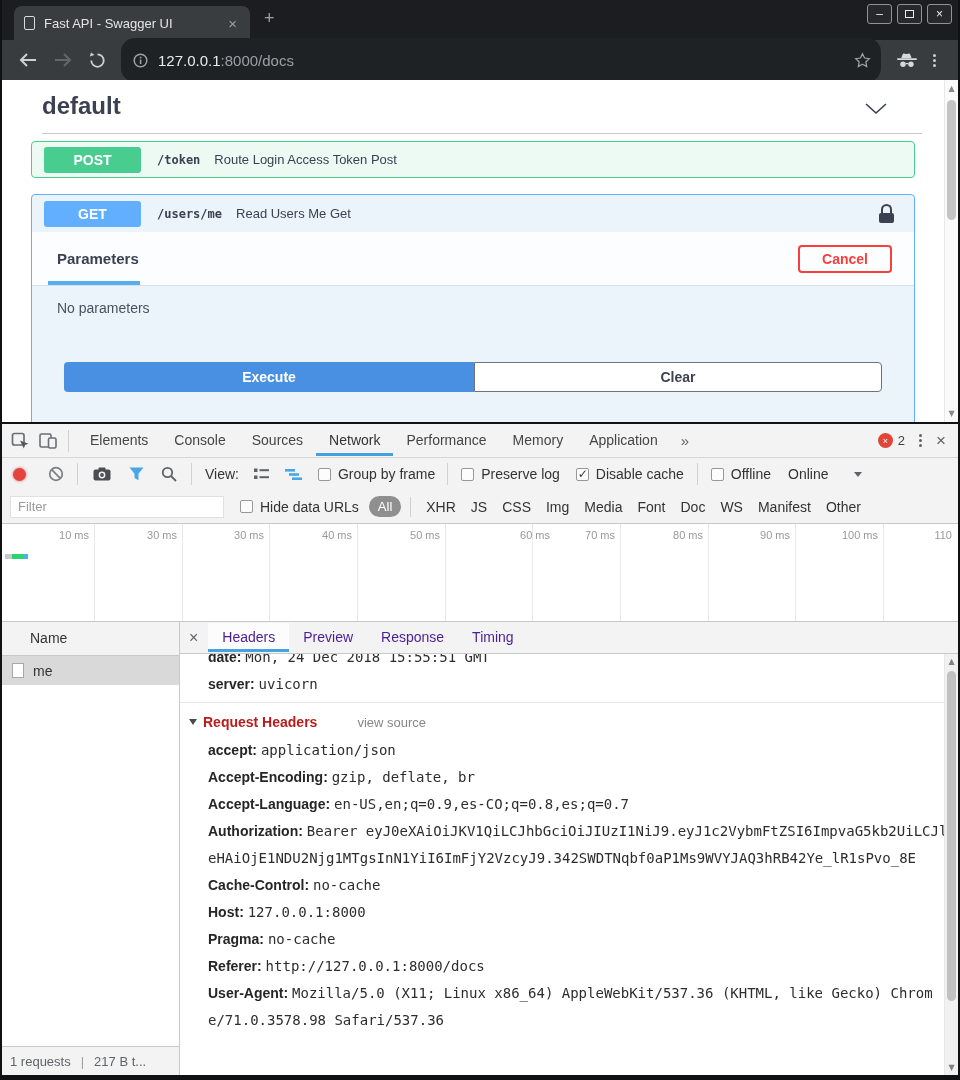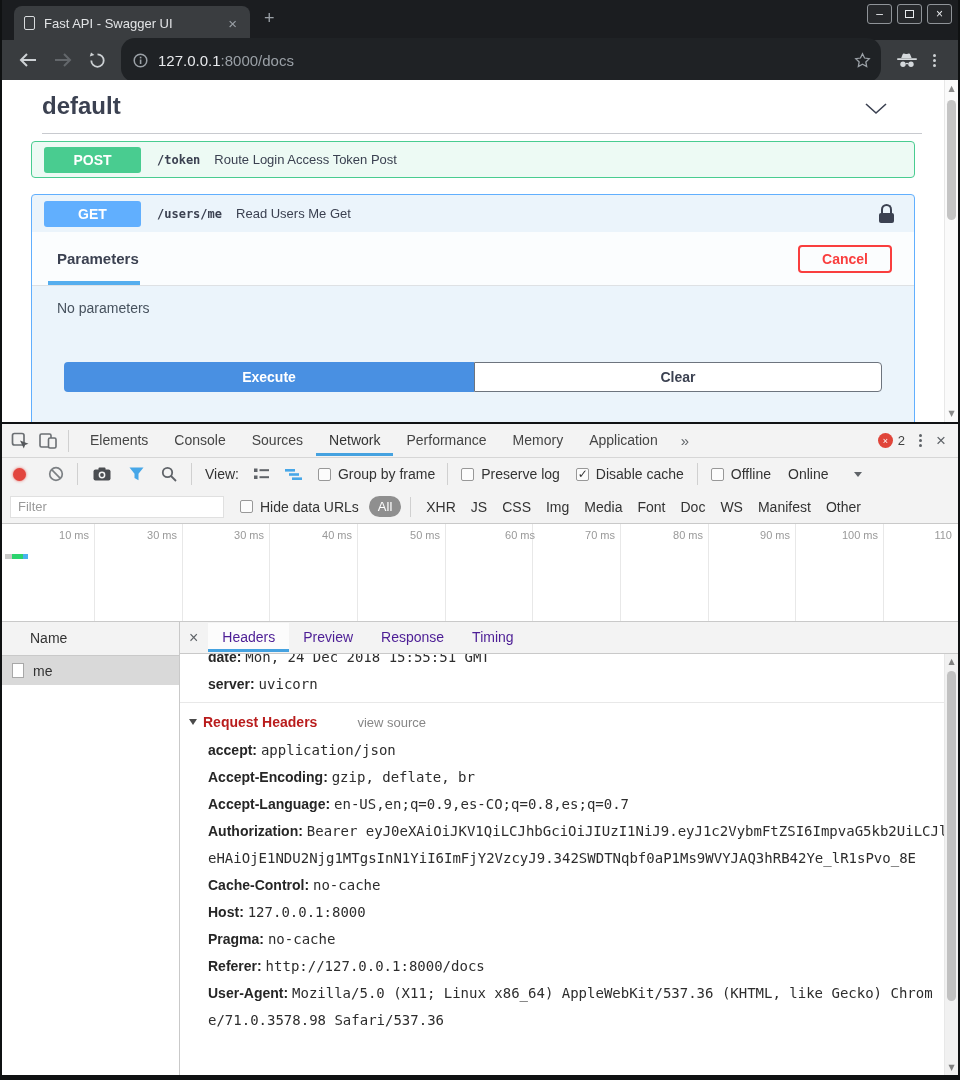--- a/index.html
+++ b/index.html
@@ -400,37 +400,42 @@
       <span class="gline" style="left:530px;"></span>
     <span class="gline" style="left:618px;"></span>
       <span class="gline" style="left:706px;"></span>
     <span class="gline" style="left:793px;"></span>
       <span class="gline" style="left:881px;"></span>
     <span class="tick" style="left:25px;">10 ms</span>
     <span class="tick" style="left:113px;">30 ms</span>
     <span class="tick" style="left:200px;">30 ms</span>
     <span class="tick" style="left:288px;">40 ms</span>
     <span class="tick" style="left:376px;">50 ms</span>
-    <span class="tick" style="left:471px;">60 ms</span>
+    <span class="tick" style="left:486px;">60 ms</span>
     <span class="tick" style="left:551px;">70 ms</span>
     <span class="tick" style="left:639px;">80 ms</span>
     <span class="tick" style="left:726px;">90 ms</span>
     <span class="tick" style="left:814px;">100 ms</span>
     <span class="tick" style="left:888px;">110</span>
     <span class="ovseg" style="left:3px; width:7px; background:#c9c9c9;"></span>
     <span class="ovseg" style="left:10px; width:11px; background:#2bd46e;"></span>
     <span class="ovseg" style="left:21px; width:5px; background:#49b1ef;"></span>
   </div>
 
   <div class="dt-main">
     <div class="reqcol">
       <div class="name-header">Name</div>
       <div class="req-row">
         <span class="req-icon"></span>
         <span>me</span>
+      </div>
+      <div class="status-bar">
+        <span>1 requests</span>
+        <span class="status-sep">|</span>
+        <span>217 B t...</span>
       </div>
     </div>
 
     <div class="detail">
       <div class="detail-tabs">
         <span class="detail-close">×</span>
         <span class="d-tab active">Headers</span>
         <span class="d-tab">Preview</span>
         <span class="d-tab">Response</span>
         <span class="d-tab">Timing</span>

